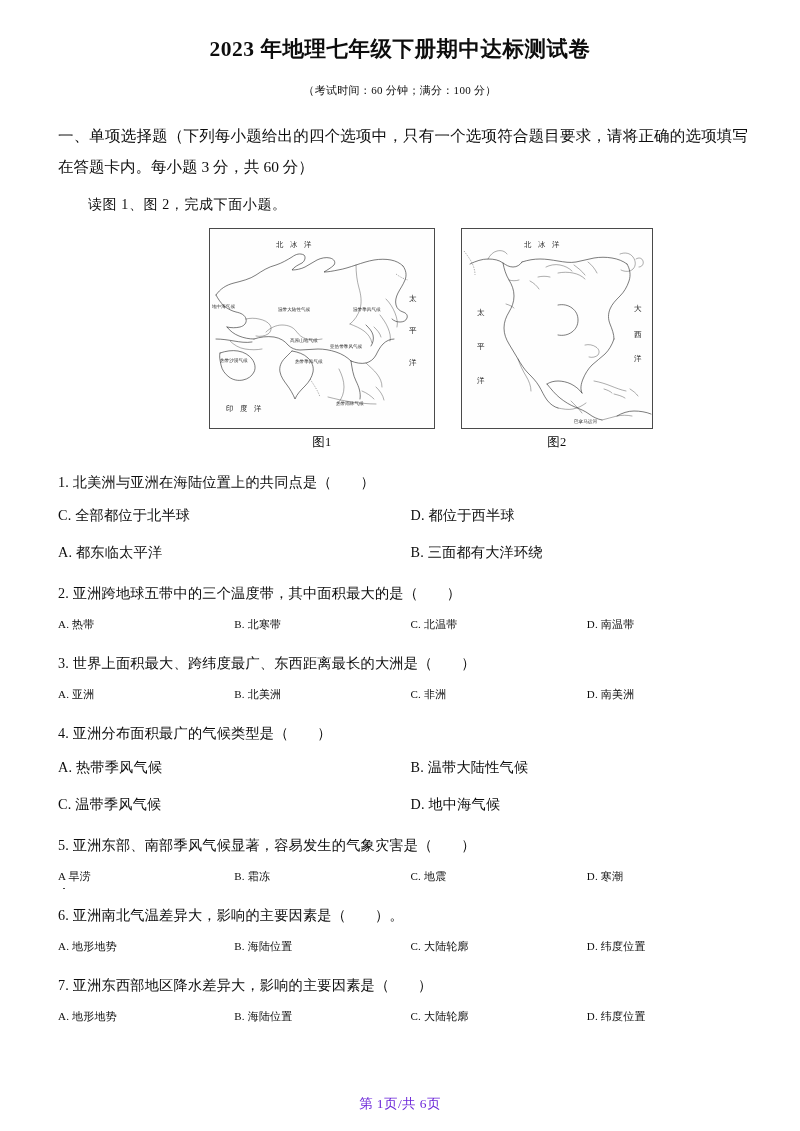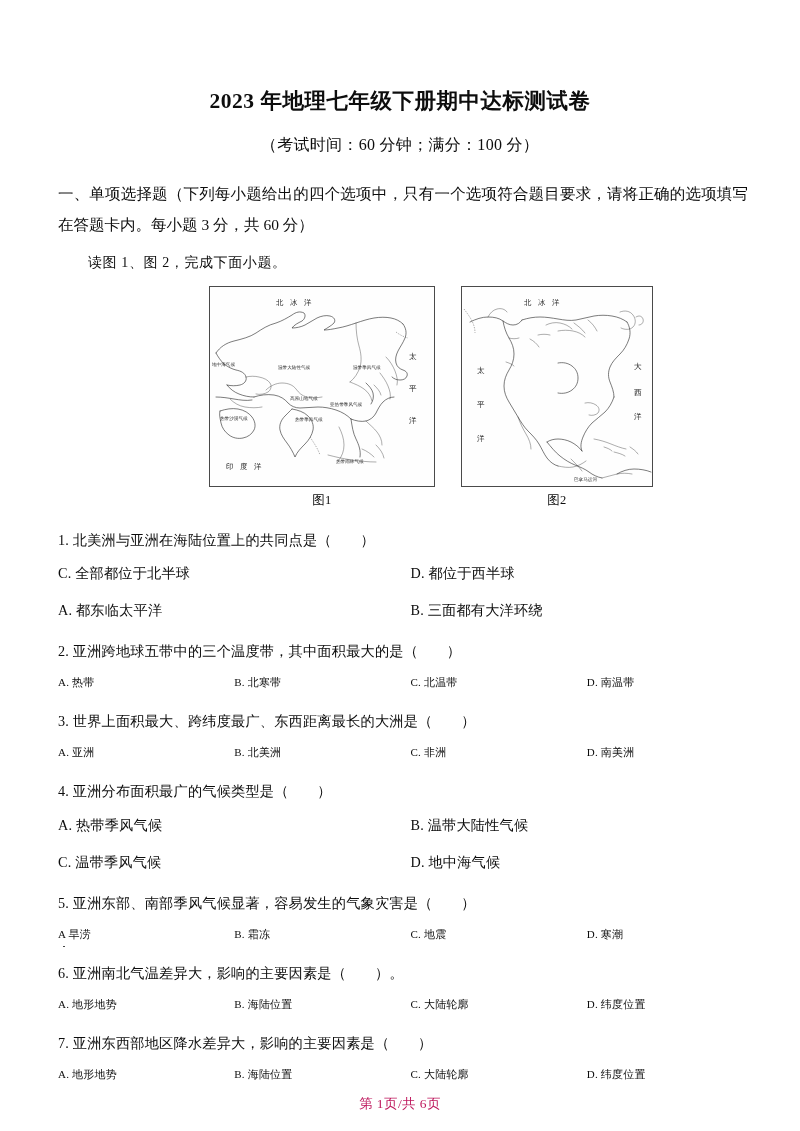--- a/index.html
+++ b/index.html
@@ -21,26 +21,26 @@
     height: 1131px;
     padding: 0;
     box-sizing: border-box;
   }
   .doc-title {
     text-align: center;
     font-size: 21.5px;
     font-weight: bold;
     letter-spacing: 0.5px;
     margin: 0;
-    padding-top: 89px;
+    padding-top: 37px;
     line-height: 1.2;
   }
   .doc-subtitle {
     text-align: center;
-    font-size: 16px;
+    font-size: 11px;
     margin: 0;
     padding-top: 20px;
     letter-spacing: 0.3px;
   }
   .section-heading {
     font-size: 15.5px;
     margin: 0;
     padding: 22px 52px 0 58px;
     line-height: 2.0;
     text-align: justify;
@@ -156,21 +156,21 @@
     background: #444;
   }
   .footer {
     position: absolute;
     left: 0;
     right: 0;
     bottom: 18px;
     text-align: center;
     font-size: 13.5px;
     letter-spacing: 0.4px;
-    color: #be185d;
+    color: #6d28d9;
   }
 </style>
 </head>
 <body>
 
 <div class="page">
 
   <h1 class="doc-title">2023 年地理七年级下册期中达标测试卷</h1>
   <div class="doc-subtitle">（考试时间：60 分钟；满分：100 分）</div>
 

